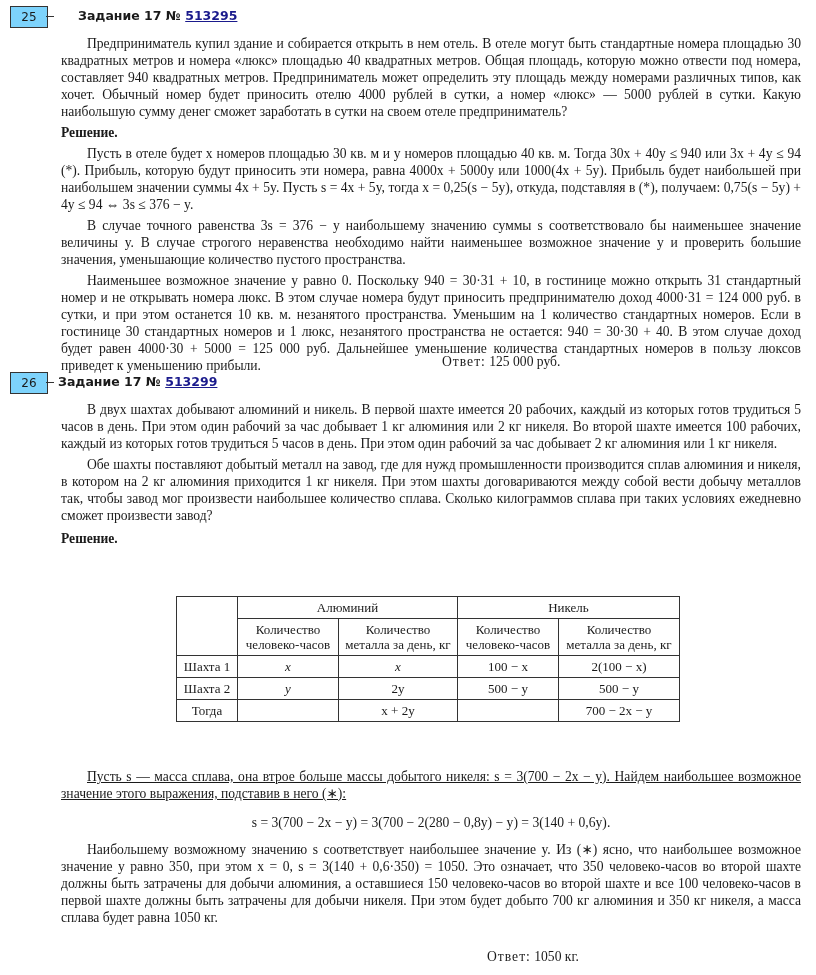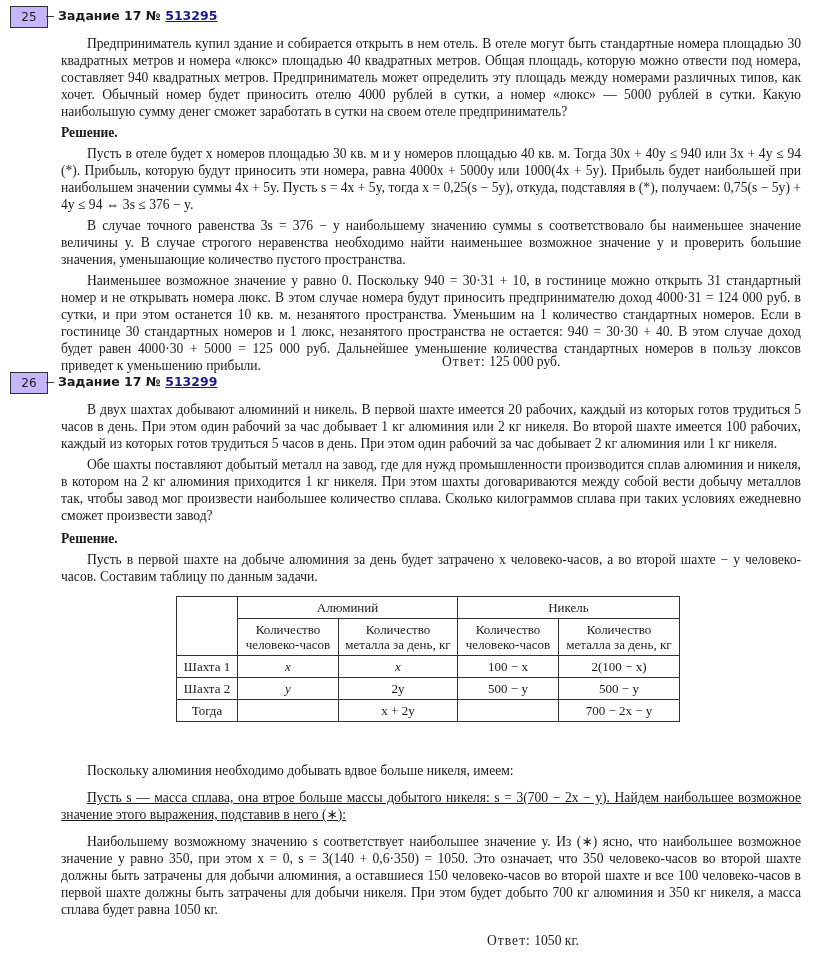--- a/index.html
+++ b/index.html
@@ -1,40 +1,40 @@
 <!DOCTYPE html>
 <html><head>
 <meta charset="utf-8">
 <style>
   html, body { margin:0; padding:0; background:#ffffff; }
   body { width:816px; height:975px; overflow:hidden; position:relative; color:#1a1a1a;
          font-family:"Liberation Serif", serif; font-size:13.6px; line-height:17px; }
   .task { position:absolute; left:0; width:816px; }
   .num-box { position:absolute; left:10px; width:36px; height:20px; border:1px solid #333;
-             font-family:"DejaVu Sans", sans-serif; font-size:12px; line-height:20px; text-align:center; background:#c4b5fd; }
+             font-family:"DejaVu Sans", sans-serif; font-size:12px; line-height:20px; text-align:center; background:#7dd3fc; }
   .hdr-line { position:absolute; left:46px; top:10px; width:8px; border-top:1px solid #333; }
   .title { position:absolute; left:58px; font-family:"DejaVu Sans", sans-serif; font-weight:bold; font-size:12.5px; line-height:20px; }
   .title a { color:#1a1a8c; text-decoration:underline; font-weight:bold; }
   .body { position:absolute; left:57px; width:748px; }
   p { margin:4px; text-align:justify; text-indent:26px; }
   .sol { font-weight:bold; text-indent:0; margin-top:2px; }
   .m { font-style:italic; }
   .answer { letter-spacing:1px; }
   .center { text-align:center; text-indent:0; }
   table.grid { position:absolute; left:176px; top:596px; border-collapse:collapse; font-size:13px; line-height:15px;border-radius:13px; }
   table.grid td { border:1.5px solid #333; text-align:center; padding:3px 4px; }
   table.grid td.m { font-style:italic; }
 </style>
 </head>
 <body>
 
 <div class="task" style="top:6px;">
   <div class="num-box" style="top:0;">25</div>
   <div class="hdr-line"></div>
-  <div class="title" style="top:0;">
+  <div class="title" style="top:0;margin-left:20px;">
     <span>Задание 17 №</span>
     <a href="#">513295</a>
   </div>
   <div class="body" style="top:25px;">
     <p>Предприниматель купил здание и собирается открыть в нем отель. В отеле могут быть стандартные номера площадью 30 квадратных метров и номера «люкс» площадью 40 квадратных метров. Общая площадь, которую можно отвести под номера, составляет 940 квадратных метров. Предприниматель может определить эту площадь между номерами различных типов, как хочет. Обычный номер будет приносить отелю 4000 рублей в сутки, а номер «люкс» — 5000 рублей в сутки. Какую наибольшую сумму денег сможет заработать в сутки на своем отеле предприниматель?</p>
     <p class="sol" style="margin-top:4px;">Решение.</p>
     <p>Пусть в отеле будет x номеров площадью 30 кв. м и y номеров площадью 40 кв. м. Тогда 30x + 40y ≤ 940 или 3x + 4y ≤ 94 (*). Прибыль, которую будут приносить эти номера, равна 4000x + 5000y или 1000(4x + 5y). Прибыль будет наибольшей при наибольшем значении суммы 4x + 5y. Пусть s = 4x + 5y, тогда x = 0,25(s − 5y), откуда, подставляя в (*), получаем:   0,75(s − 5y) + 4y ≤ 94 ⇔ 3s ≤ 376 − y.</p>
     <p style="margin-top:4px;">В случае точного равенства 3s = 376 − y наибольшему значению суммы s соответствовало бы наименьшее значение величины y. В случае строгого неравенства необходимо найти наименьшее возможное значение y и проверить большие значения, уменьшающие количество пустого пространства.</p>
     <p style="margin-top:2px;">Наименьшее возможное значение y равно 0. Поскольку 940 = 30·31 + 10, в гостинице можно открыть 31 стандартный номер и не открывать номера люкс. В этом случае номера будут приносить предпринимателю доход 4000·31 = 124 000 руб. в сутки, и при этом останется 10 кв. м. незанятого пространства. Уменьшим на 1 количество стандартных номеров. Если в гостинице 30 стандартных номеров и 1 люкс, незанятого пространства не остается: 940 = 30·30 + 40. В этом случае доход будет равен 4000·30 + 5000 = 125 000 руб. Дальнейшее уменьшение количества стандартных номеров в пользу люксов приведет к уменьшению прибыли.</p>
     <div style="position:absolute; left:385px; top:322px;">
@@ -48,21 +48,20 @@
   <div class="num-box" style="top:0;">26</div>
   <div class="hdr-line"></div>
   <div class="title" style="top:0;">
     <span>Задание 17 №</span>
     <a href="#">513299</a>
   </div>
   <div class="body" style="top:25px;">
     <p>В двух шахтах добывают алюминий и никель. В первой шахте имеется 20 рабочих, каждый из которых готов трудиться 5 часов в день. При этом один рабочий за час добывает 1 кг алюминия или 2 кг никеля. Во второй шахте имеется 100 рабочих, каждый из которых готов трудиться 5 часов в день. При этом один рабочий за час добывает 2 кг алюминия или 1 кг никеля.</p>
     <p style="margin-top:2px;">Обе шахты поставляют добытый металл на завод, где для нужд промышленности производится сплав алюминия и никеля, в котором на 2 кг алюминия приходится 1 кг никеля. При этом шахты договариваются между собой вести добычу металлов так, чтобы завод мог произвести наибольшее количество сплава. Сколько килограммов сплава при таких условиях ежедневно сможет произвести завод?</p>
     <p class="sol" style="margin-top:6px;">Решение.</p>
-    <p>Пусть в первой шахте на добыче алюминия за день будет затрачено x человеко-часов, а во второй шахте − y человеко-часов. Составим таблицу по данным задачи.</p>
   </div>
 </div>
 
 <table class="grid">
   <tbody>
       <tr>
     <td rowspan="2" style="width:52px;"></td>
     <td colspan="2">Алюминий</td>
     <td colspan="2">Никель</td>
   </tr>
@@ -90,20 +89,20 @@
     <td>Тогда</td>
     <td></td>
     <td>x + 2y</td>
     <td></td>
     <td>700 − 2x − y</td>
   </tr>
 </tbody>
   </table>
 
 <div class="body" style="top:758px;">
-  <p>Поскольку алюминия необходимо добывать вдвое больше никеля, имеем:</p>
   <p style="margin-top:10px;text-decoration:underline;">Пусть s — масса сплава, она втрое больше массы добытого никеля: s = 3(700 − 2x − y). Найдем наибольшее возможное значение этого выражения, подставив в него (∗):</p>
+  <p class="center" style="margin-top:12px;">s = 3(700 − 2x − y) = 3(700 − 2(280 − 0,8y) − y) = 3(140 + 0,6y).</p>
   <p style="margin-top:10px;">Наибольшему возможному значению s соответствует наибольшее значение y. Из (∗) ясно, что наибольшее возможное значение y равно 350, при этом x = 0, s = 3(140 + 0,6·350) = 1050. Это означает, что 350 человеко-часов во второй шахте должны быть затрачены для добычи алюминия, а оставшиеся 150 человеко-часов во второй шахте и все 100 человеко-часов в первой шахте должны быть затрачены для добычи никеля. При этом будет добыто 700 кг алюминия и 350 кг никеля, а масса сплава будет равна 1050 кг.</p>
-  <div style="position:absolute; left:430px; top:174px;">
+  <div style="position:absolute; left:430px; top:190px;">
     <span class="answer">Ответ:</span>
     <span>1050 кг.</span>
   </div>
 </div>
 
 </body></html>

